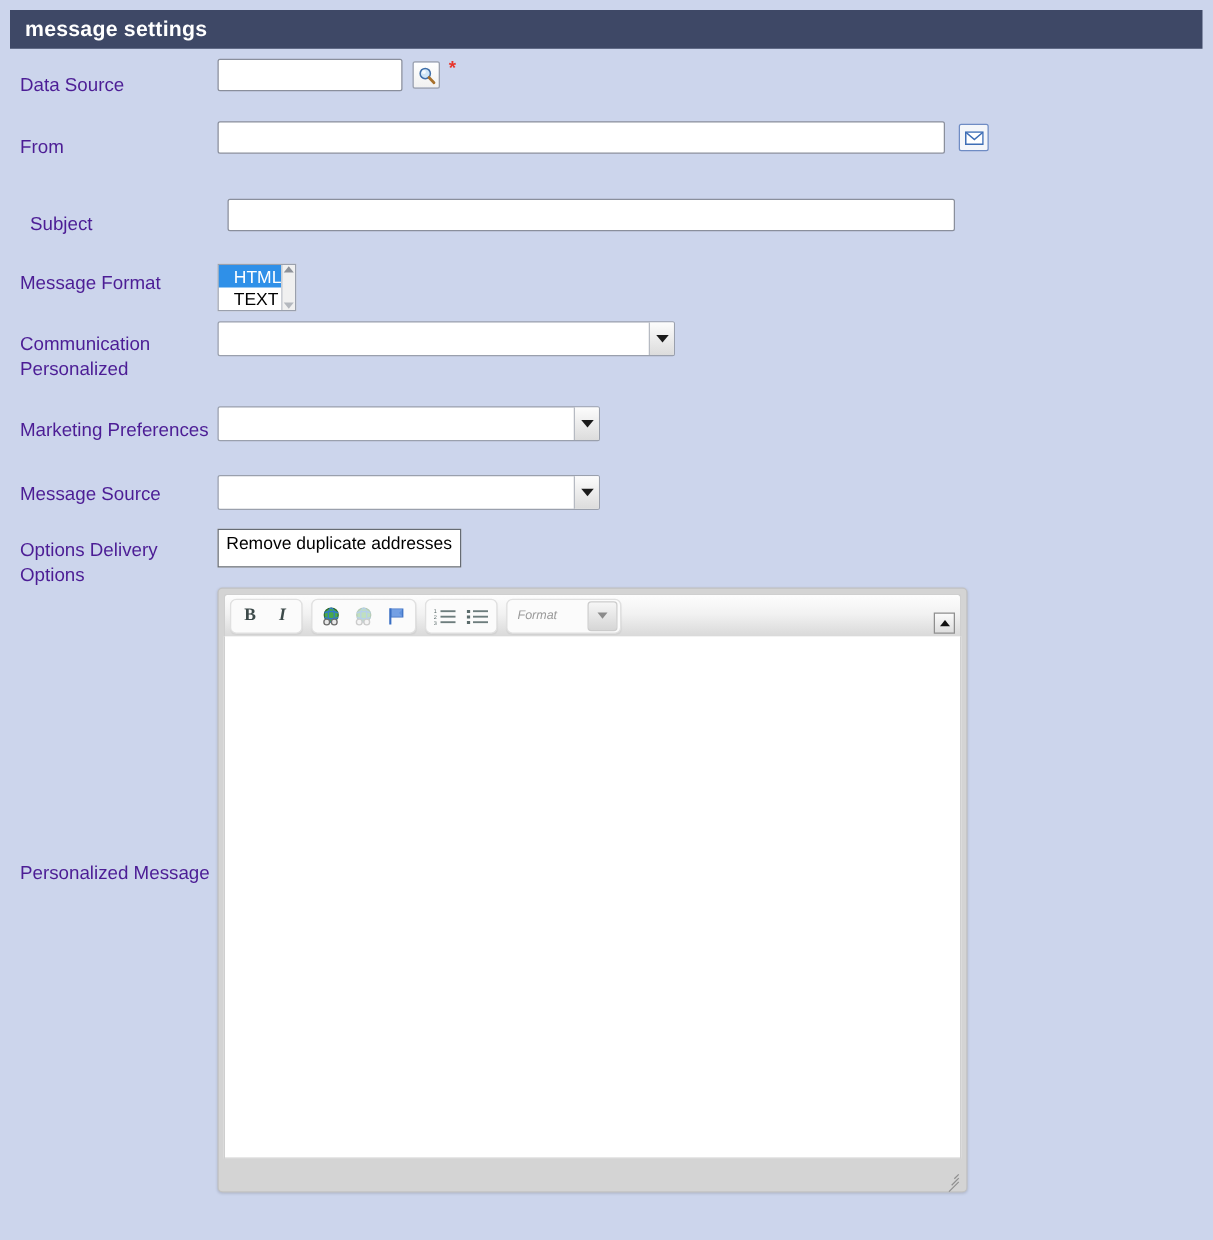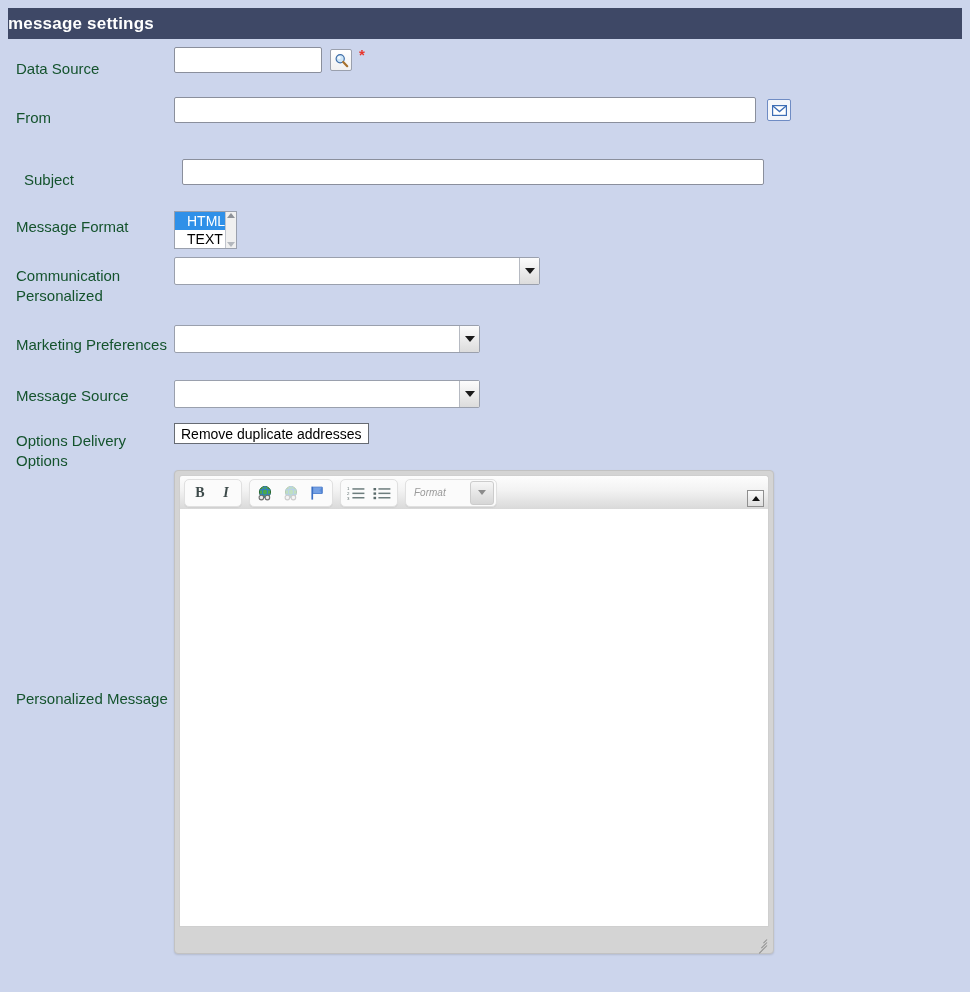--- a/index.html
+++ b/index.html
@@ -21,20 +21,21 @@
   .panel-header {
     position: absolute;
     left: 8px;
     top: 8px;
     width: 954px;
     height: 31px;
     background: #3e4866;
     display: flex;
     align-items: center;
     box-sizing: border-box;
+    padding-left: 12px;
   }
   .panel-header .title {
     color: #ffffff;
     font-size: 17px;
     font-weight: bold;
     letter-spacing: 0.2px;
   }
 
   
   .form {
@@ -46,21 +47,21 @@
   .row {
     display: flex;
     align-items: flex-start;
     width: 100%;
   }
   .label-cell {
     width: 174px;
     box-sizing: border-box;
     padding-left: 16px;
     font-size: 15px;
-    color: #14532d;
+    color: #4c1d95;
     line-height: 20px;
   }
   .field-cell {
     flex: 1;
     display: flex;
     align-items: flex-start;
   }
 
   
   .row-datasource { height: 50px; }
@@ -222,21 +223,21 @@
   .select-mkt  { width: 306px; }
   .select-src  { width: 306px; }
 
   
   .delivery-box {
     box-sizing: border-box;
     border: 1px solid #666b73;
     background: #ffffff;
     padding: 2px 6px;
     font-size: 14px;
-    height: 21px;
+    height: 31px;
     line-height: 17px;
     display: inline-block;
     white-space: nowrap;
   }
 
   
   .editor-wrap {
     box-sizing: border-box;
     width: 600px;
     background: #d4d4d4;

